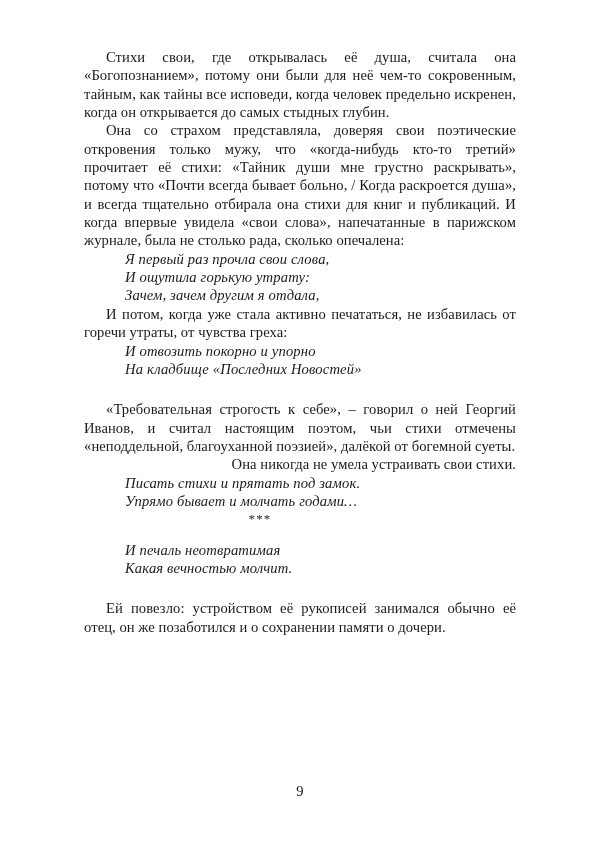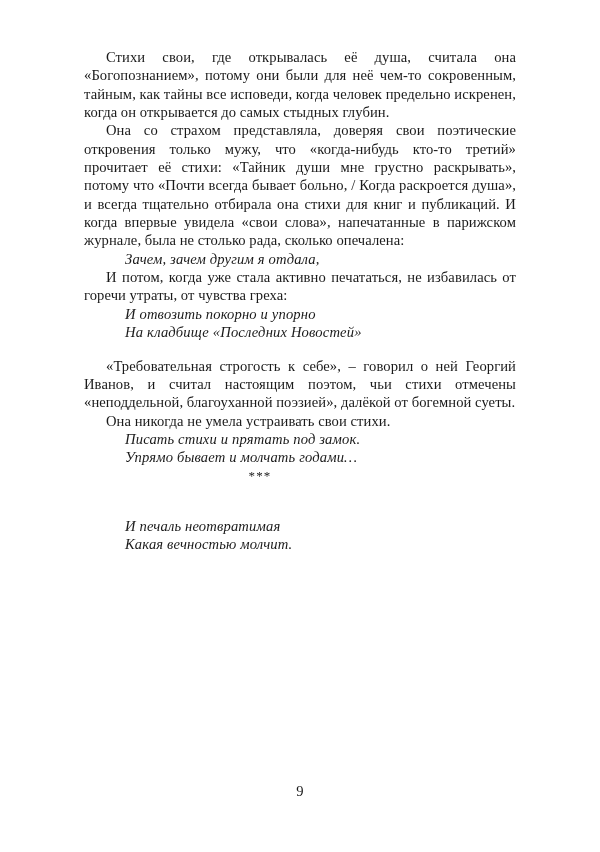--- a/index.html
+++ b/index.html
@@ -37,24 +37,24 @@
   .para {
     margin: 0;
     font-size: 14.6px;
     line-height: 18.35px;
     text-align: justify;
     text-indent: 22px;
     hyphens: manual;
     word-spacing: -0.1px;
     letter-spacing: 0.08px;
   }
-  .para.no-justify { text-align: left; }
+  .para.no-justify { text-align: right; }
 
   
-  .para.gap-before { margin-top: 15px; }
+  .para.gap-before { margin-top: 22px; }
 
   
   .verse {
     margin: 0;
     padding-left: 41px;
     font-size: 14.6px;
     line-height: 18.35px;
     font-style: italic;
     text-align: left;
     text-indent: 0;
@@ -69,21 +69,21 @@
   .separator {
     margin: 0;
     padding-left: 41px;
     width: 270px;
     text-align: center;
     font-size: 13px;
     line-height: 18.35px;
     letter-spacing: 1.2px;
   }
 
-  .verse.gap-before { margin-top: 32px; }
+  .verse.gap-before { margin-top: 12px; }
 
   
   .folio {
     position: absolute;
     left: 0;
     top: 782px;
     width: 600px;
     text-align: center;
     font-size: 14.6px;
     line-height: 18px;
@@ -94,20 +94,22 @@
 
 <div class="page">
 
   <div class="text-column">
 
     <p class="para">Стихи свои, где открывалась её душа, считала она «Богопознанием», потому они были для неё чем-то сокровенным, тайным, как тайны все исповеди, когда человек предельно искренен, когда он открывается до самых стыдных глубин.</p>
 
     <p class="para">Она со страхом представляла, доверяя свои поэтические откровения только мужу, что «когда-нибудь кто-то третий» прочитает её стихи: «Тайник души мне грустно раскрывать», потому что «Почти всегда бывает больно, / Когда раскроется душа», и всегда тщательно отбирала она стихи для книг и публикаций. И когда впервые увидела «свои слова», напечатанные в парижском журнале, была не столько рада, сколько опечалена:</p>
 
     <div class="verse">
+      <span class="verse-line">Я первый раз прочла свои слова,</span>
+      <span class="verse-line">И ощутила горькую утрату:</span>
       <span class="verse-line">Зачем, зачем другим я отдала,</span>
     </div>
 
     <p class="para">И потом, когда уже стала активно печататься, не избавилась от горечи утраты, от чувства греха:</p>
 
     <div class="verse">
       <span class="verse-line">И отвозить покорно и упорно</span>
       <span class="verse-line">На кладбище «Последних Новостей»</span>
     </div>
 
@@ -121,18 +123,19 @@
     </div>
 
     <div class="separator">***</div>
 
     <div class="verse gap-before">
       <span class="verse-line">И печаль неотвратимая</span>
       <span class="verse-line">Какая вечностью молчит.</span>
     </div>
 
 
+    <p class="para gap-before">Ей повезло: устройством её рукописей занимался обычно её отец, он же позаботился и о сохранении памяти о дочери.</p>
 
   </div>
 
   <div class="folio">9</div>
 
 </div>
 
 </body></html>

